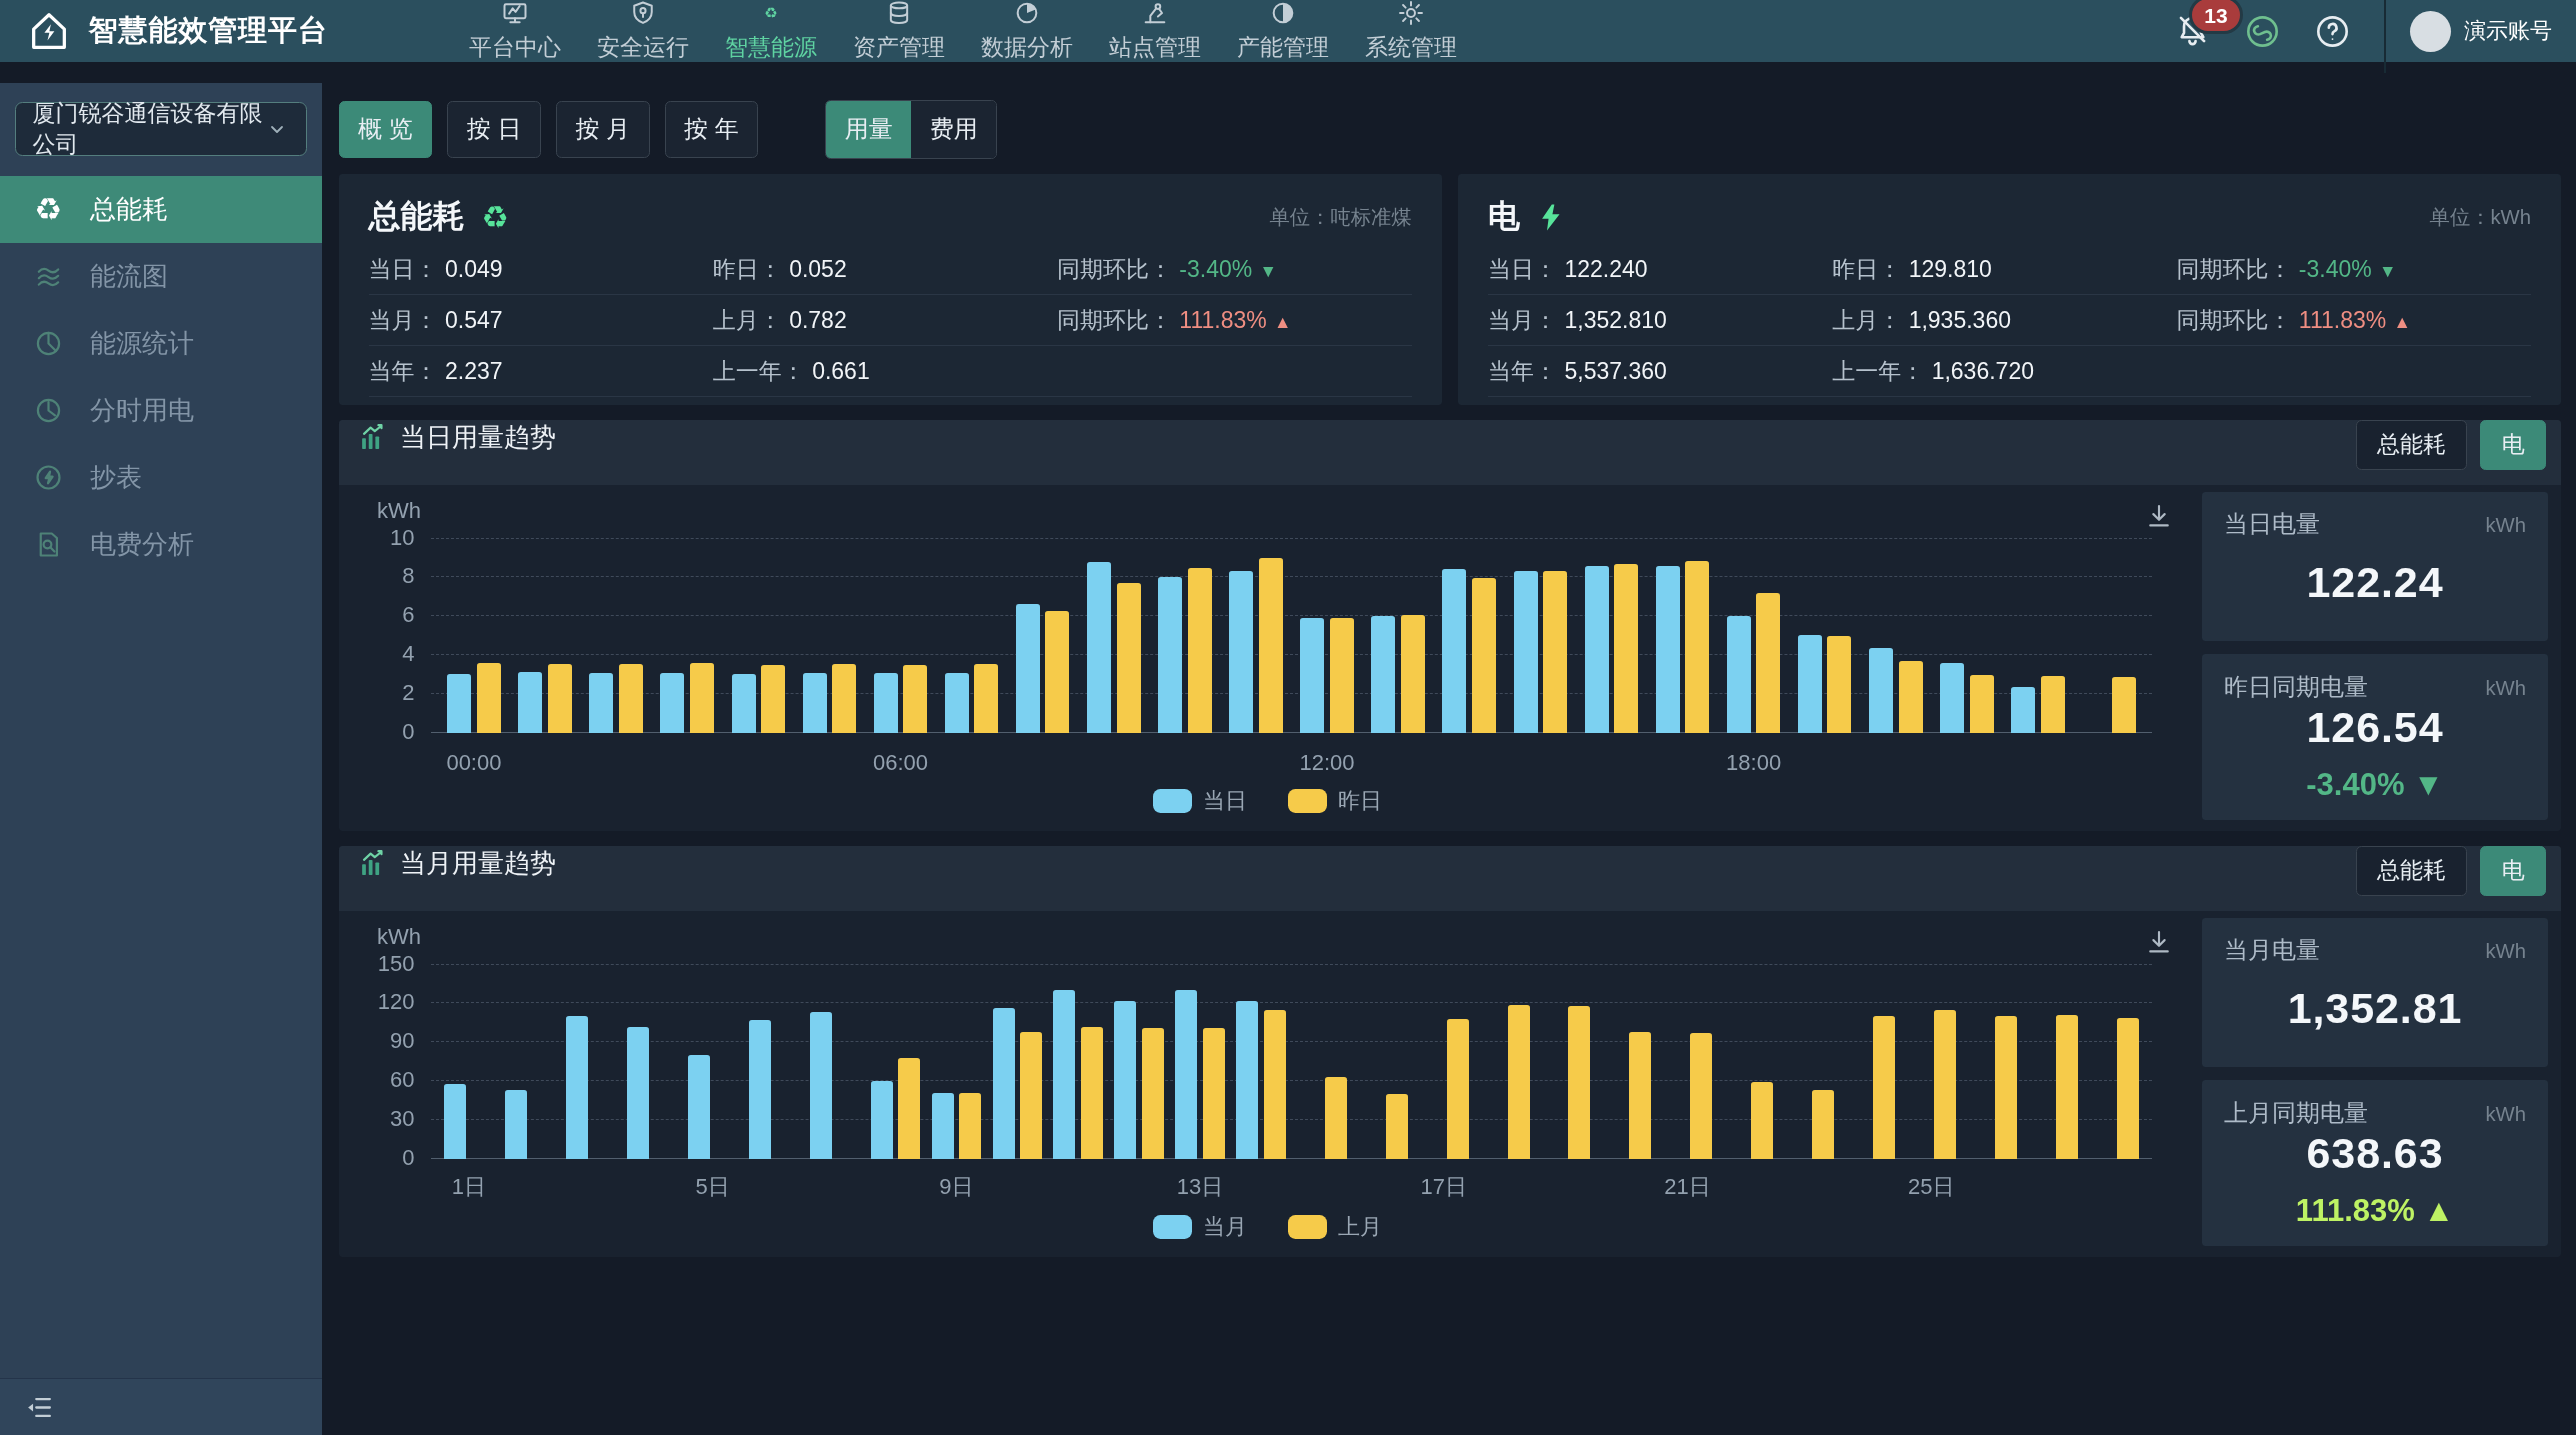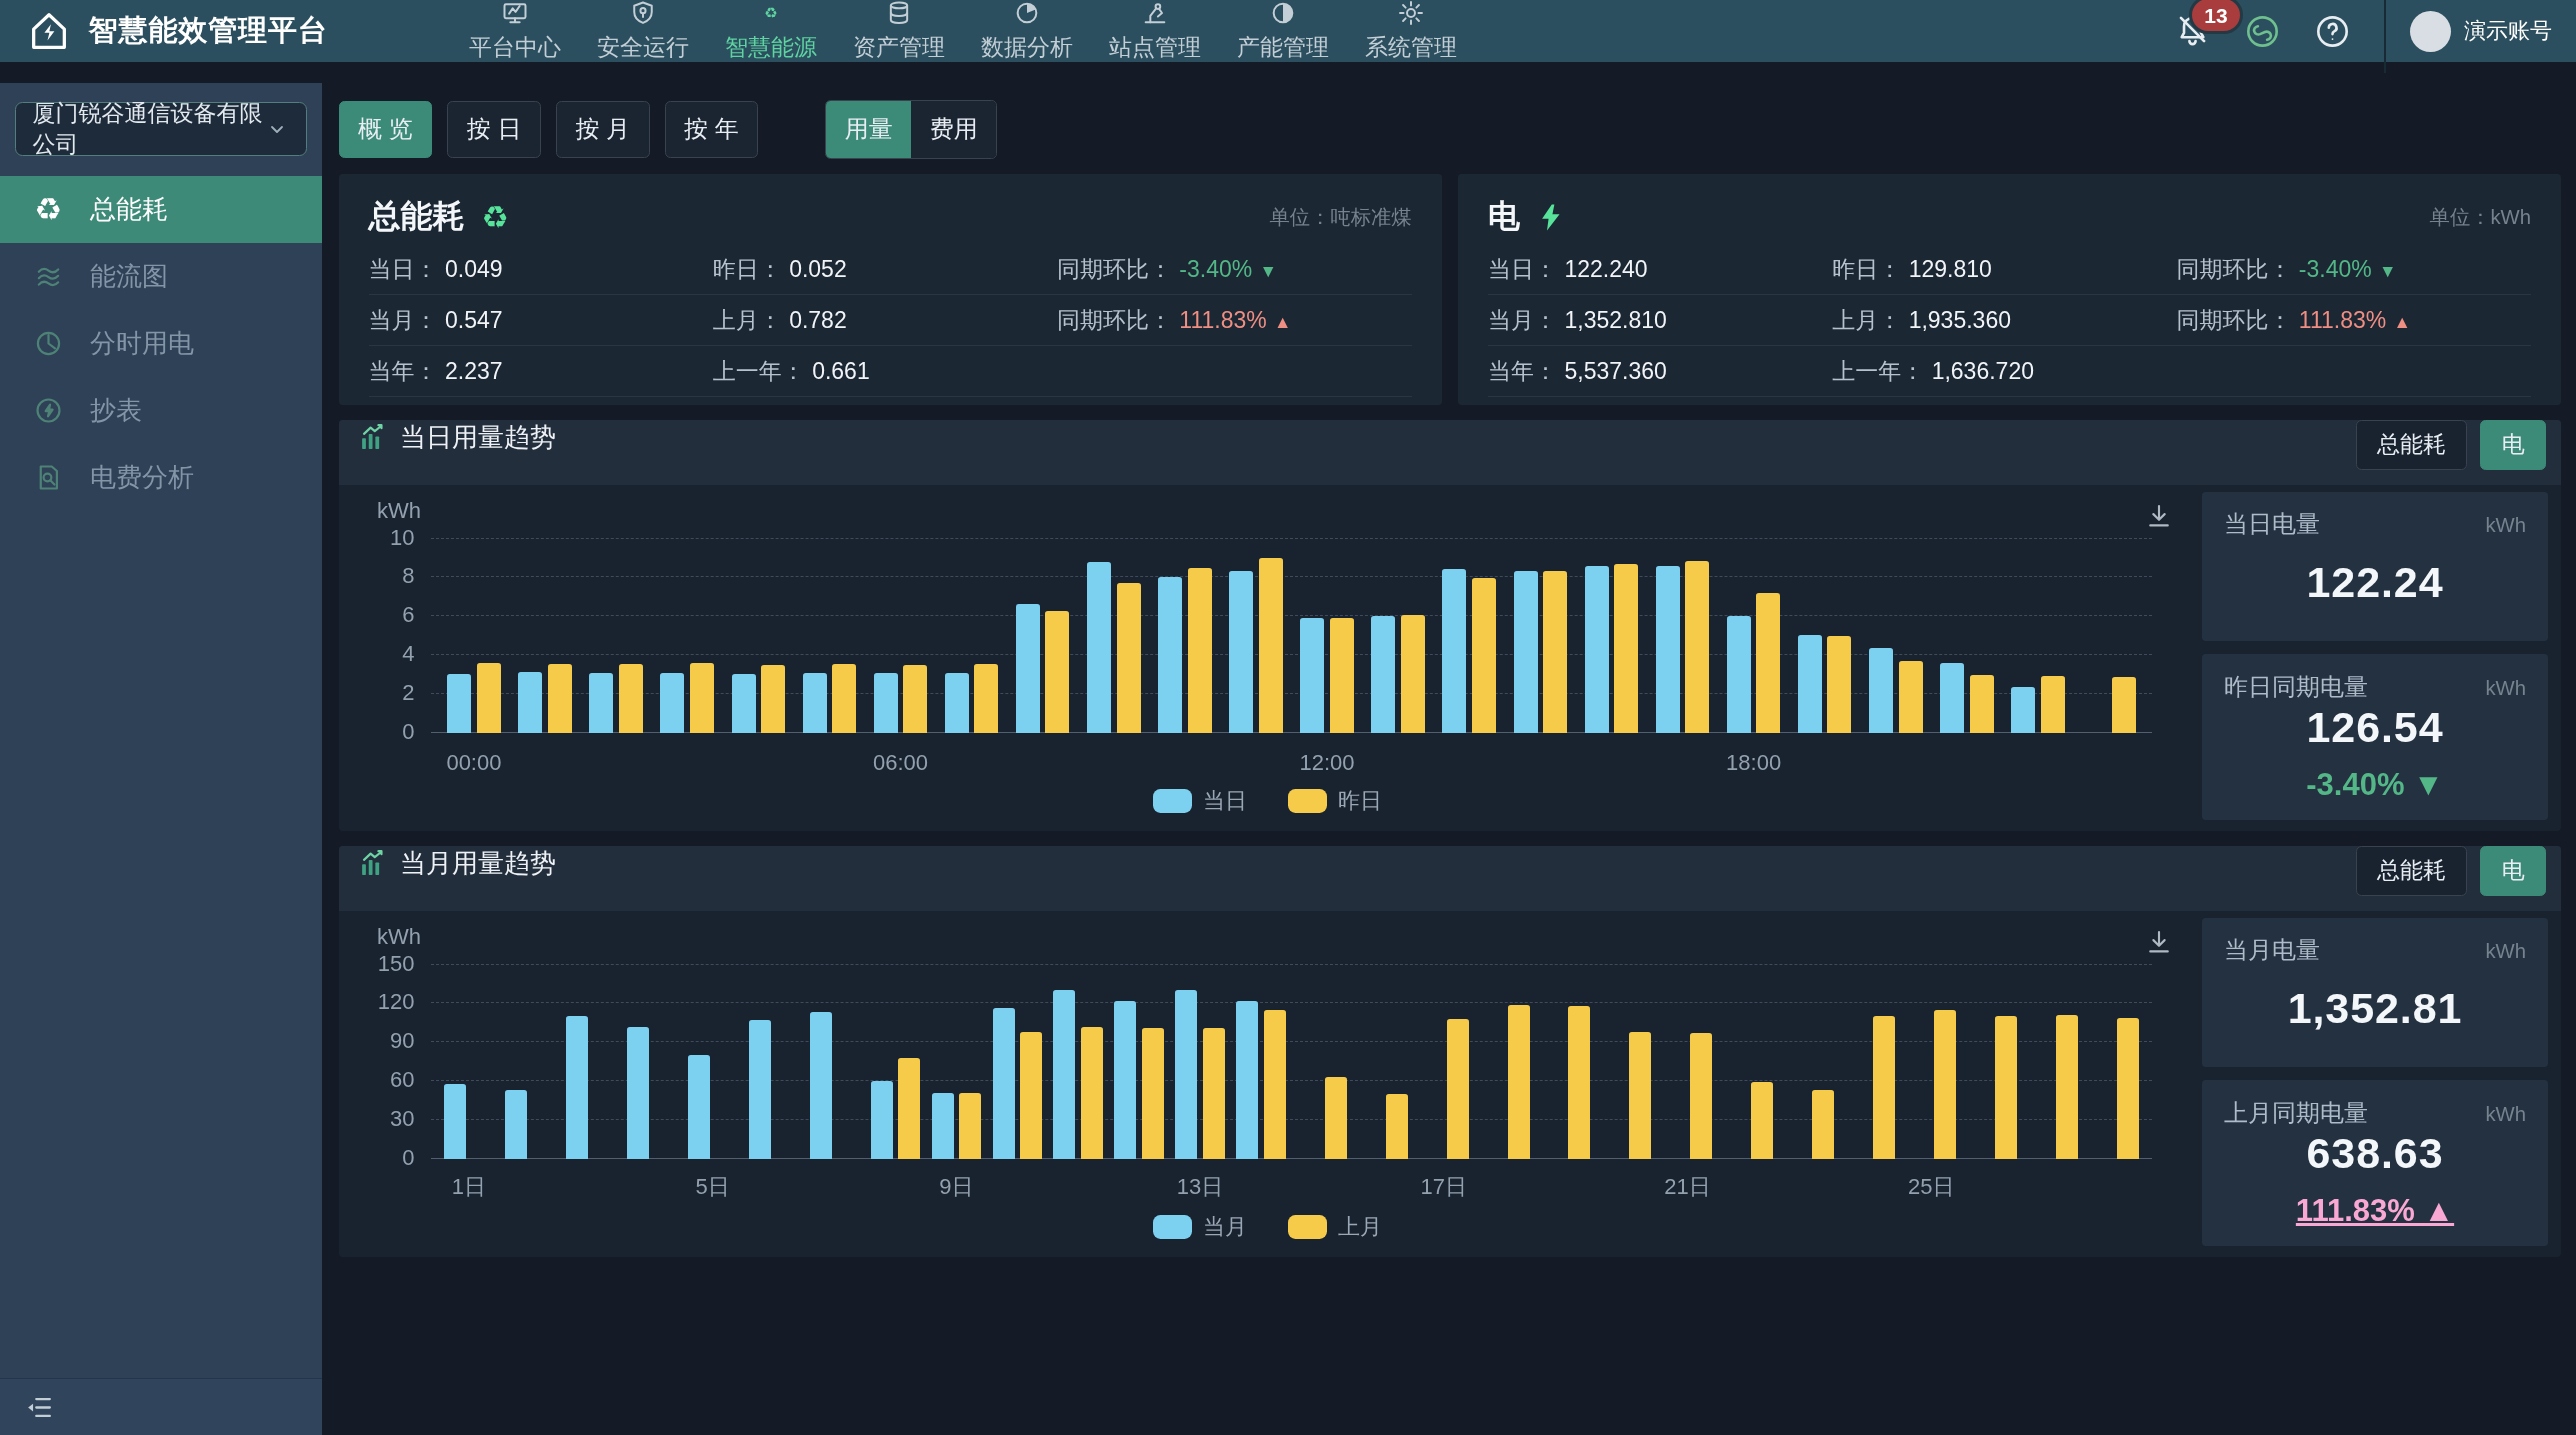--- a/index.html
+++ b/index.html
@@ -111,21 +111,21 @@
   .chip { width:39px; height:24px; border-radius:7.4px; }
 
   .side-panel { width:346px; flex:none; display:flex; flex-direction:column; gap:13px; padding-top:7.4px; }
   .mini-card { flex:1; background:#243140; border-radius:3.7px; padding:16.6px 22px; display:flex; flex-direction:column; }
   .mini-head { display:flex; justify-content:space-between; align-items:baseline; }
   .mini-label { font-size:24px; color:#aebbc8; }
   .mini-unit { font-size:20.3px; color:#76838f; }
   .mini-center { flex:1; display:flex; flex-direction:column; align-items:center; justify-content:center; gap:15px; }
   .mini-value { font-size:43px; font-weight:bold; color:#f4f7fa; letter-spacing:0.9px; }
   .mini-delta { font-size:31px; font-weight:bold; }
-  .mini-delta.green { color:#53b787; } .mini-delta.red { color:#f9a8d4;text-decoration:underline; }
+  .mini-delta.green { color:#53b787; } .mini-delta.red { color:#bef264; }
 </style>
 </head>
 <body>
 
 <header class="topbar">
   <div class="logo">
     <span class="icn">
       <svg viewBox="0 0 24 24" fill="none" stroke="currentColor" stroke-width="1.7" stroke-linecap="round" stroke-linejoin="round">
         <path d="M4 11L12 3.5L20 11V20.5H4z"></path>
         <path d="M13 8.5l-3.4 4.4h2.6l-1 4 3.6-4.8h-2.6z" fill="currentColor" stroke="none"></path>
@@ -262,20 +262,29 @@
             <path d="M4.5 13.3c2.5-2.8 5-2.8 7.5-.9 2.5 1.9 5 1.9 7.5-.9"></path>
             <path d="M4.5 18.3c2.5-2.8 5-2.8 7.5-.9 2.5 1.9 5 1.9 7.5-.9"></path>
           </svg>
         </span>
         <span>能流图</span>
       </div>
       <div class="menu-item">
         <span class="icn">
           <svg viewBox="0 0 24 24" fill="none" stroke="currentColor" stroke-width="1.7" stroke-linecap="round" stroke-linejoin="round">
             <circle cx="12" cy="12" r="8.2"></circle>
+            <path d="M12 12V3.8M12 12l5.8 5.8"></path>
+          </svg>
+        </span>
+        <span>能源统计</span>
+      </div>
+      <div class="menu-item">
+        <span class="icn">
+          <svg viewBox="0 0 24 24" fill="none" stroke="currentColor" stroke-width="1.7" stroke-linecap="round" stroke-linejoin="round">
+            <circle cx="12" cy="12" r="8.2"></circle>
             <path d="M12 12V5.5M12 12l5 3.8"></path>
           </svg>
         </span>
         <span>分时用电</span>
       </div>
       <div class="menu-item">
         <span class="icn">
           <svg viewBox="0 0 24 24" fill="none" stroke="currentColor" stroke-width="1.7" stroke-linecap="round" stroke-linejoin="round">
             <circle cx="12" cy="12" r="8.5"></circle>
             <path d="M13.2 7.5l-3.4 5h2.8l-1 4 3.6-5.2h-2.8z"></path>

